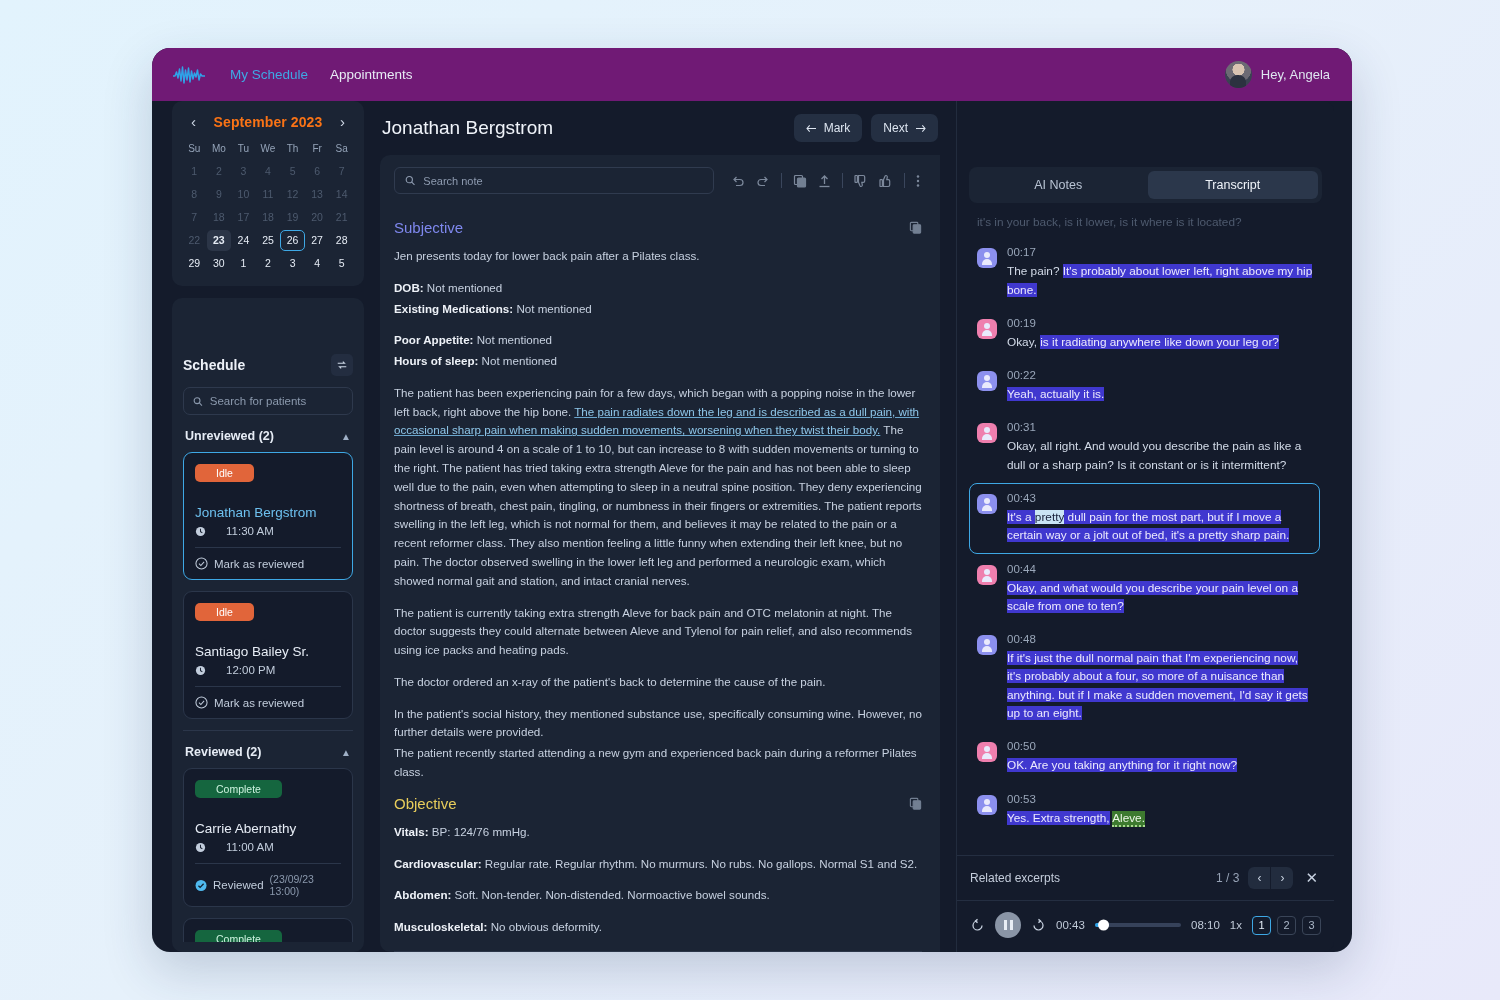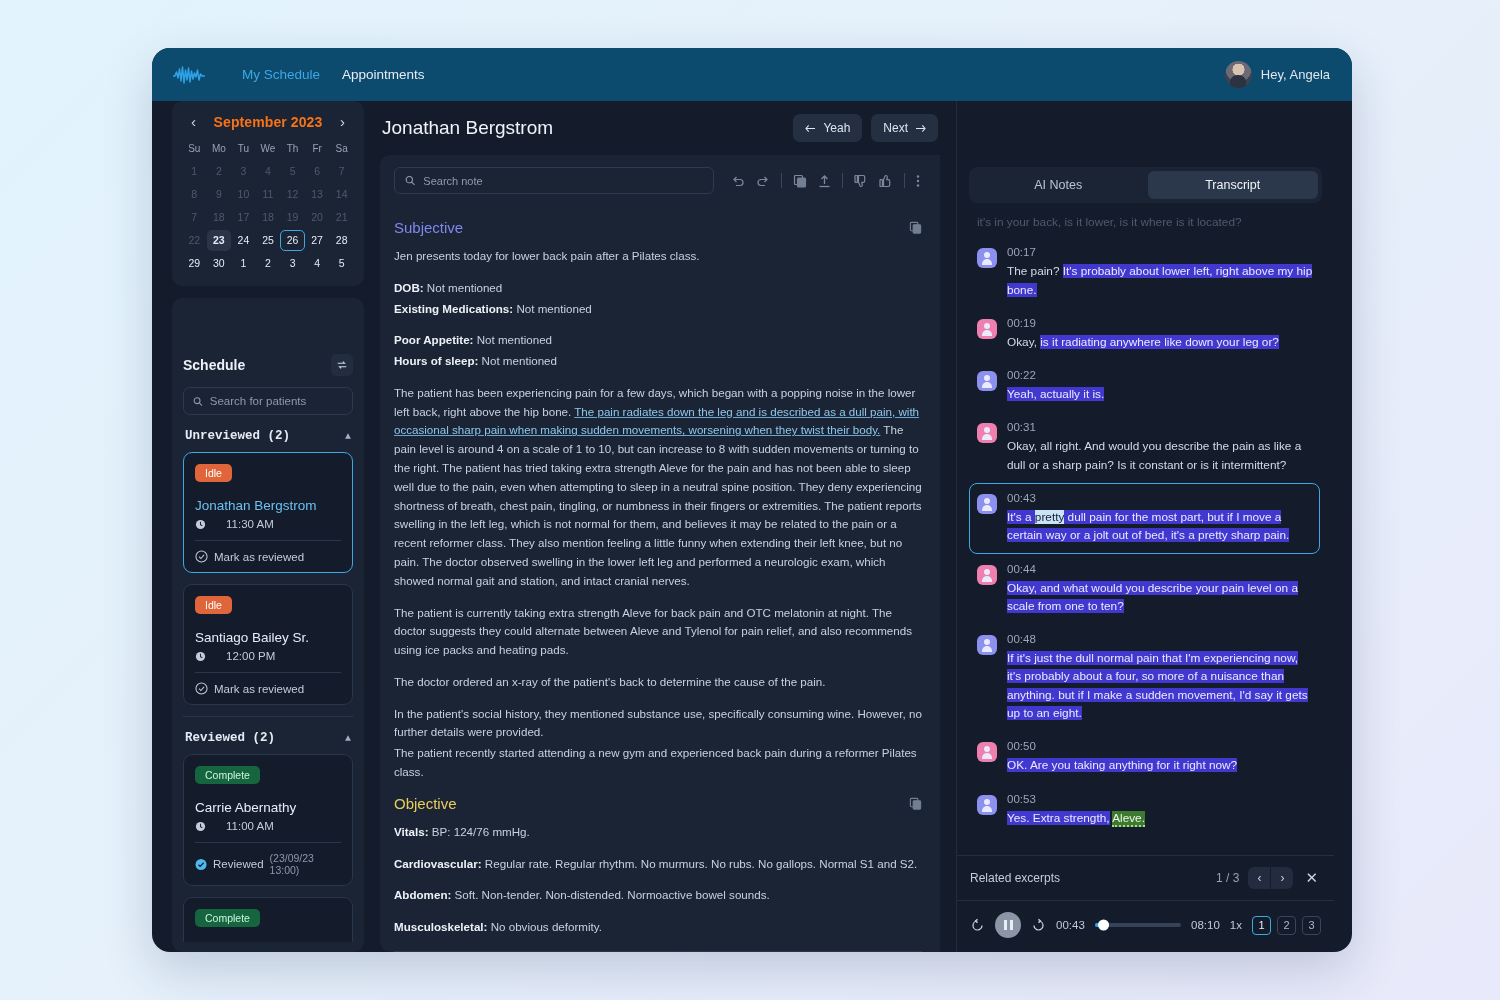--- a/index.html
+++ b/index.html
@@ -18,24 +18,24 @@
     background: #141b2b;
     border-radius: 18px;
     overflow: hidden;
     box-shadow: 0 18px 50px rgba(30,50,90,.20);
     display: flex; flex-direction: column;
   }
 
   
   .topbar {
     height: 53px; flex: 0 0 53px;
-    background: #0c4a6e;
+    background: #701a75;
     display: flex; align-items: center;
     padding: 0 22px 0 20px;
-    gap: 36px;
+    gap: 24px;
   }
   .logo { width: 34px; height: 22px; display: flex; align-items: center; }
   .nav { display: flex; gap: 22px; align-items: center; }
   .nav a { font-size: 13.5px; text-decoration: none; color: #e7ecf5; }
   .nav a.active { color: #3ea8e5; }
   .user { margin-left: auto; display: flex; align-items: center; gap: 9px; }
   .avatar {
     width: 27px; height: 27px; border-radius: 50%;
     background: radial-gradient(circle at 50% 32%, #d9c4b2 0 26%, #6c6a74 27% 55%, #3b4252 56% 100%);
     overflow: hidden; position: relative;
@@ -75,33 +75,33 @@
   .search {
     display: flex; align-items: center; gap: 7px;
     border: 1px solid #2e394d; border-radius: 7px;
     height: 28px; padding: 0 9px; margin-bottom: 12px;
   }
   .search input {
     background: transparent; border: 0; outline: 0; color: #cdd6e4;
     font-size: 11.5px; font-family: inherit; width: 100%;
   }
   .search input::placeholder { color: #8b99ad; }
-  .group-head { display: flex; align-items: center; justify-content: space-between; padding: 2px 2px 9px; cursor: pointer; font-family: Liberation Mono, monospace; }
+  .group-head { display: flex; align-items: center; justify-content: space-between; padding: 2px 2px 9px; cursor: pointer; }
   .group-title { font-size: 12.5px; color: #e6ecf5; font-weight: 600; }
   .chev { color: #9fb0c6; font-size: 10px; }
 
   .list { overflow: hidden; flex: 1; min-height: 0; }
   .appt {
     background: #141b2b; border: 1px solid #2b364a; border-radius: 9px;
     padding: 10px 11px 9px; margin-bottom: 11px; cursor: pointer;
   }
   .appt.active { border-color: #3ea8e5; }
   .badge {
     display: inline-block; font-size: 10.5px; border-radius: 5px;
-    padding: 3px 10px; margin-bottom: 16px; font-weight: 500;
+    padding: 3px 21px; margin-bottom: 23px; font-weight: 500;
   }
   .badge.idle { background: #e1653a; color: #fff; }
   .badge.complete { background: #15663f; color: #cdf3df; }
   .appt-name { font-size: 13.5px; color: #e7edf6; margin-bottom: 5px; }
   .appt.active .appt-name { color: #6dc0ef; }
   .appt-time { font-size: 11.5px; color: #c2cddc; display: flex; align-items: center; gap: 20px; }
   .appt-div { height: 1px; background: #2b364a; margin: 10px 0 9px; }
   .appt-foot { font-size: 11.5px; color: #c2cddc; display: flex; align-items: center; gap: 6px; }
   .appt-foot .sub { color: #8a98ac; font-size: 10.5px; }
   .sep { height: 1px; background: #2b364a; margin: 2px 0 12px; }
@@ -353,21 +353,21 @@
     </div>
 
     <div class="center">
       <div class="page-head">
         <div class="page-title">Jonathan Bergstrom</div>
         <div class="right">
           <button class="pillbtn">
             <svg width="11" height="9" viewBox="0 0 12 10" fill="none" stroke="#dde5f0" stroke-width="1.2">
                 <path d="M11 5H1M4 1.5L1 5l3 3.5"></path>
               </svg>
-            <span>Yeah</span>
+            <span>Mark</span>
           </button>
           <button class="pillbtn">
             <span>Next</span>
             <svg width="11" height="9" viewBox="0 0 12 10" fill="none" stroke="#dde5f0" stroke-width="1.2">
                 <path d="M1 5h10M8 1.5L11 5l-3 3.5"></path>
               </svg>
           </button>
         </div>
       </div>
 

